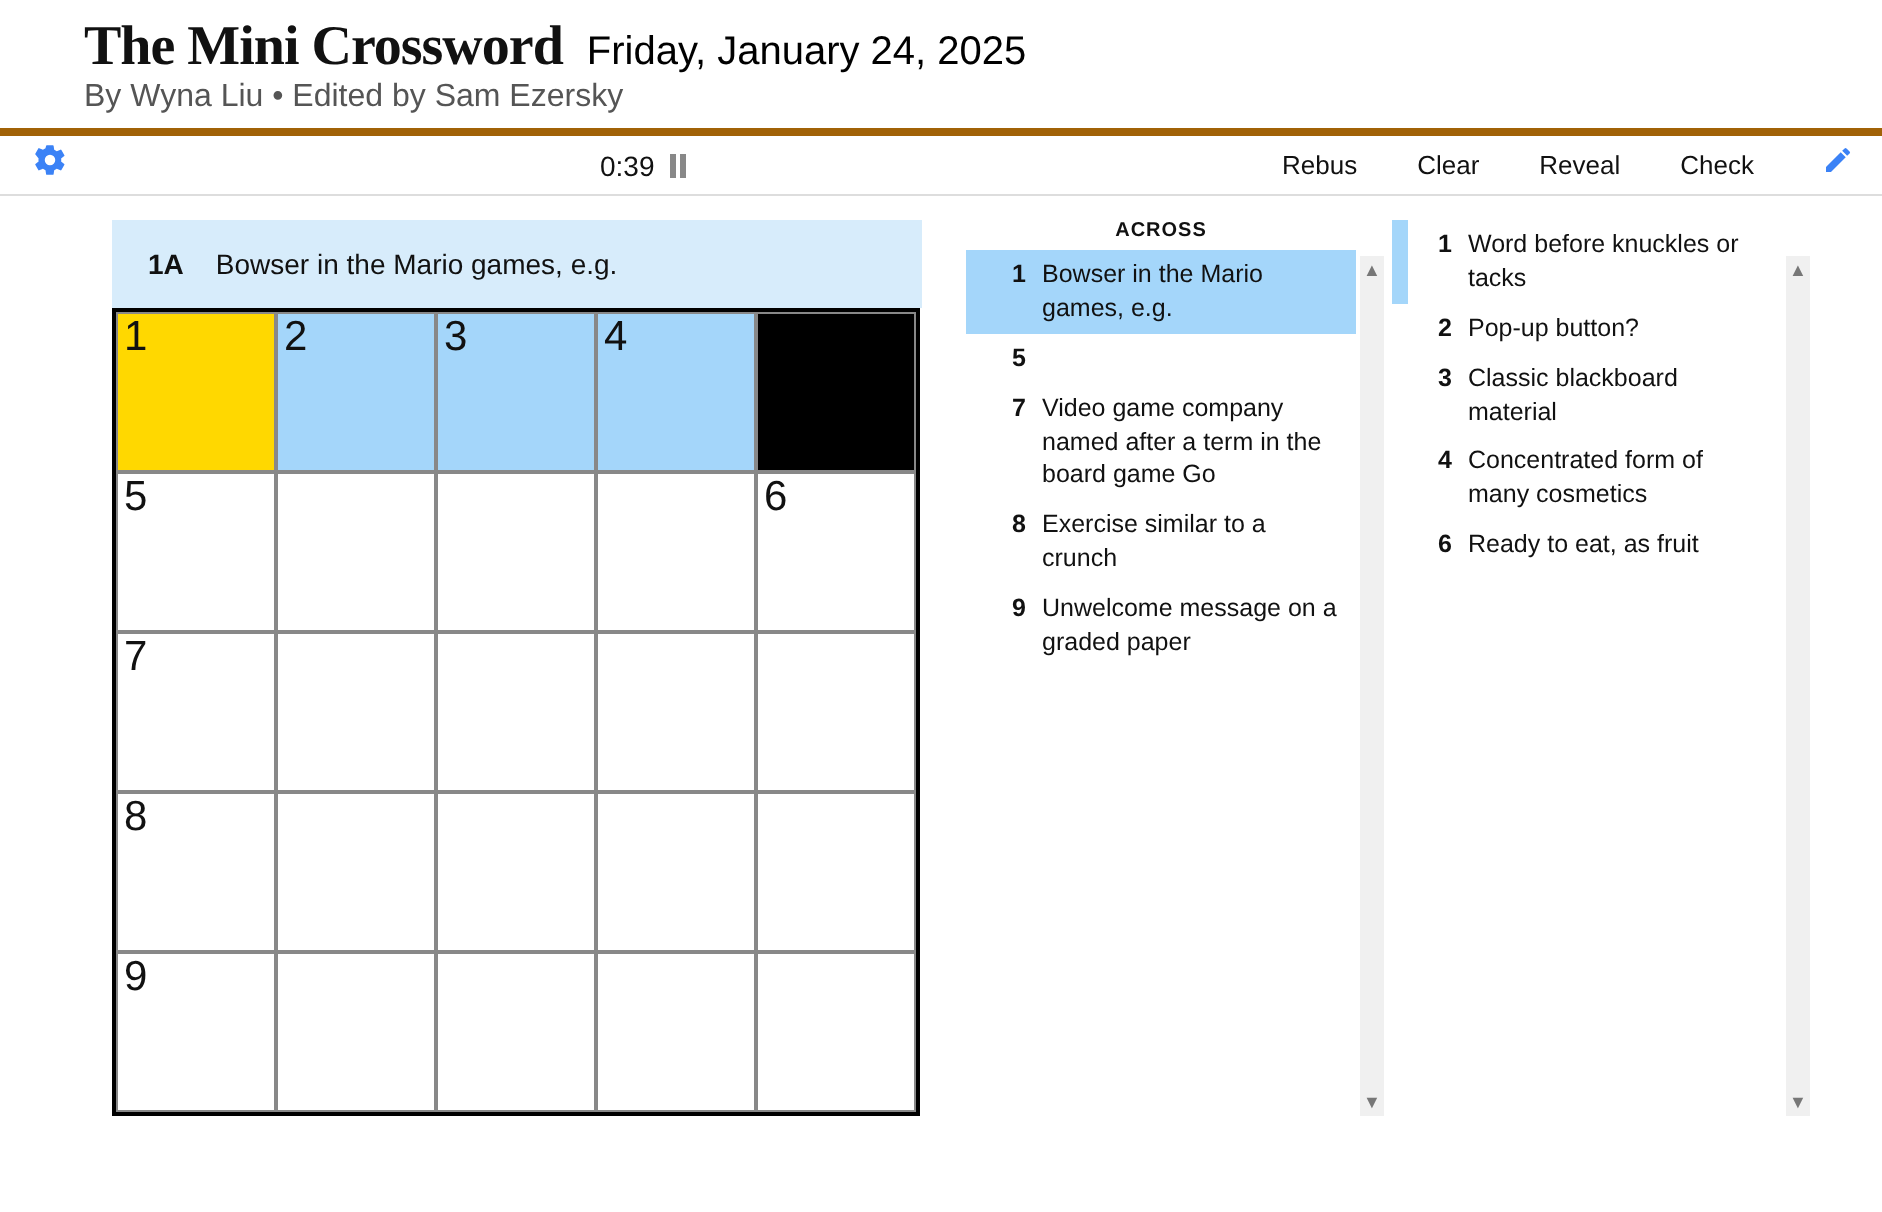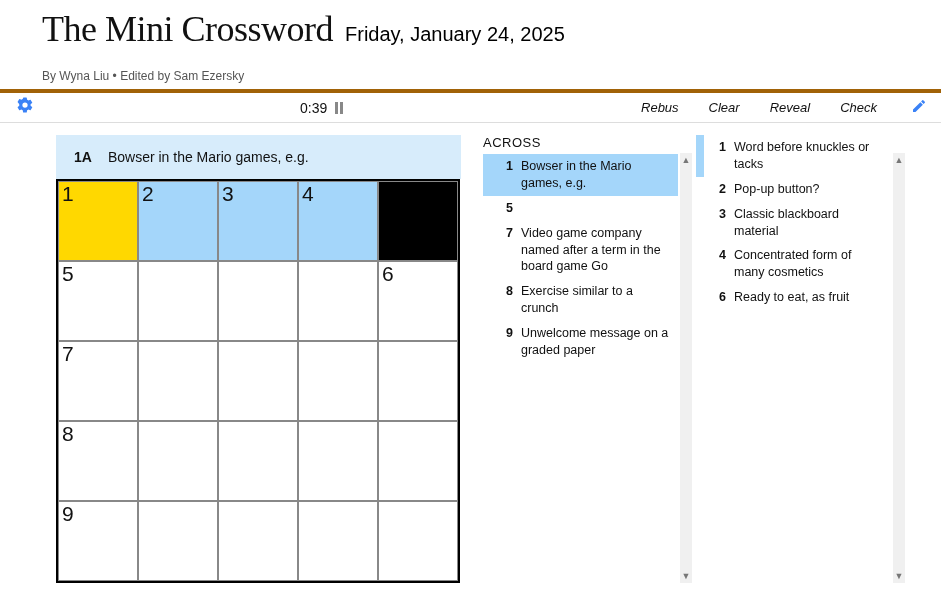--- a/index.html
+++ b/index.html
@@ -1,50 +1,50 @@
 <!DOCTYPE html>
 <html><head>
 <meta charset="utf-8">
 <style>
   * { box-sizing: border-box; }
   html, body { margin:0; padding:0; font-family: Arial, Helvetica, sans-serif; color:#111; background:#fff; }
   body { width:941px; height:606px; overflow:hidden; }
 
   .header { padding: 8px 0 6px 42px; }
   .title-row { display:flex; align-items:baseline; gap:12px; }
-  .title { font-family: Georgia, 'Times New Roman', serif; font-weight:400; font-size:36px; letter-spacing:-0.5px; }
+  .title { font-family: Georgia, 'Times New Roman', serif; font-weight:700; font-size:28px; letter-spacing:-0.5px; }
   .date { font-family: Arial, Helvetica, sans-serif; font-size:20px; color:#000000; }
-  .byline { font-size:12px; color:#555; margin-top:19px; }
+  .byline { font-size:16px; color:#555; margin-top:0; }
 
   .toolbar { display:flex; align-items:center; height:34px; border-top:4px solid #a16207; border-bottom:1px solid #ddd; padding:0 14px 0 14px; position:relative; }
   .gear { color:#3b82f6; font-size:18px; cursor:pointer; margin-left:2px; }
   .timer { position:absolute; left:300px; display:flex; align-items:center; gap:8px; font-size:14px; }
   .pause-icon { display:inline-flex; gap:2px; }
   .pause-icon span { width:3px; height:12px; background:#888; display:inline-block; }
   .tool-actions { margin-left:auto; display:flex; gap:30px; font-size:13px; align-items:center; }
-  .tool-actions .act { cursor:pointer;font-style:italic; }
+  .tool-actions .act { cursor:pointer; }
   .pencil { color:#3b82f6; font-size:16px; cursor:pointer; margin-left:4px; }
 
   .main { display:flex; padding: 12px 0 0 56px; }
 
   .active-clue-bar { width:405px; background:#d7ecfb; padding:14px 18px; font-size:14px; display:flex; gap:16px; }
   .active-clue-bar .num { font-weight:bold; }
 
   .grid { display:grid; grid-template-columns: repeat(5, 80px); grid-template-rows: repeat(5, 80px); border:2px solid #000; width:404px; }
   .cell { border:0.5px solid #888; position:relative; background:#fff; }
   .cell.black { background:#000; }
   .cell.selected { background:#ffd800; }
   .cell.highlighted { background:#a4d6fa; }
   .cell .cnum { position:absolute; top:0px; left:3px; font-size:21px; font-family: Arial; font-weight:normal; }
 
   .left-col { display:flex; flex-direction:column; }
 
   .clue-cols { display:flex; gap:18px; margin-left:22px; }
   .clue-section { width:195px; position:relative; }
-  .clue-heading { font-weight:normal; font-size:13px; letter-spacing:0.5px; padding-bottom:4px; }
+  .clue-heading { font-weight:bold; font-size:10px; letter-spacing:0.5px; padding-bottom:4px;text-align:center; }
   .clue-list { list-style:none; margin:0; padding:0; font-size:12.5px; max-height:420px; overflow:hidden; }
   .clue-list li { display:flex; padding:4px 6px 4px 0; cursor:pointer; line-height:1.35; border-left:8px solid transparent; }
   .clue-list li.active { background:#a4d6fa; }
   .clue-list li.related { border-left:8px solid #a4d6fa; }
   .clue-list .cn { width:22px; text-align:right; font-weight:bold; margin-right:8px; flex-shrink:0; }
   .clue-list .ct { flex:1; }
 
   .scroll-track { position:absolute; right:-14px; top:18px; bottom:0; width:12px; background:#f0f0f0; display:flex; flex-direction:column; justify-content:space-between; align-items:center; padding:2px 0; }
   .scroll-track .arrow { font-size:9px; color:#777; cursor:pointer; user-select:none; }
 </style>

